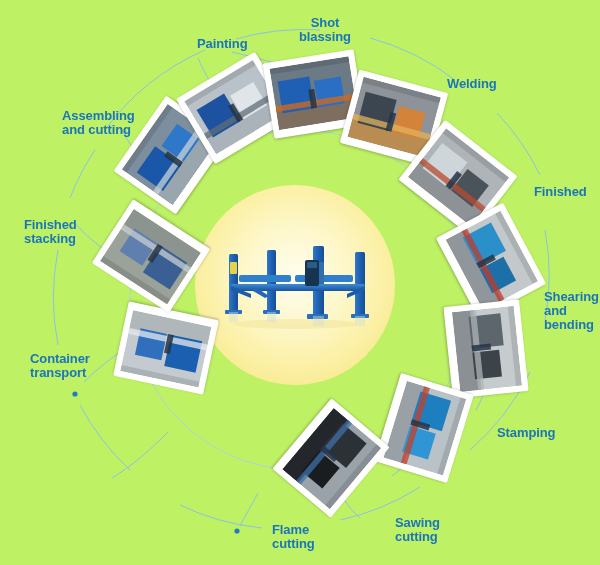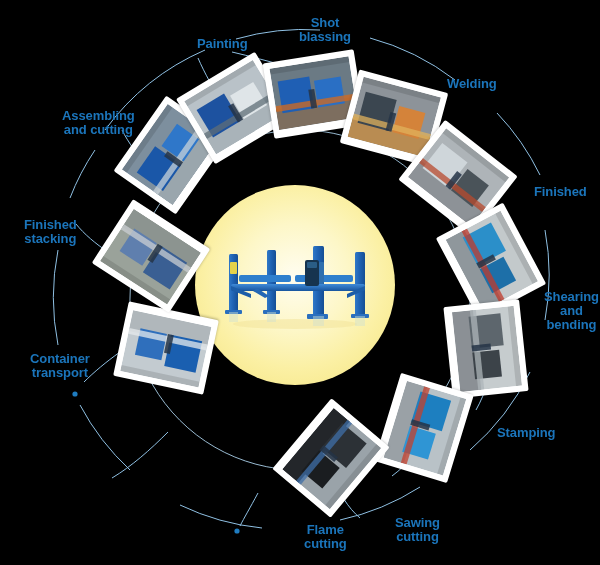--- a/index.html
+++ b/index.html
@@ -5,21 +5,21 @@
 <style>
   html, body {
     margin: 0;
     padding: 0;
     background: #ffffff;
   }
   #stage {
     position: relative;
     width: 600px;
     height: 565px;
-    background: #000000;
+    background: #bef264;
     overflow: hidden;
     font-family: "Liberation Sans", sans-serif;
   }
   #ring-svg {
     position: absolute;
     left: 0;
     top: 0;
     width: 600px;
     height: 565px;
   }
@@ -76,21 +76,21 @@
   .label {
     position: absolute;
     color: #1b75bb;
     font-size: 13px;
     font-weight: bold;
     line-height: 14px;
     white-space: pre-line;
     letter-spacing: -0.1px;
   }
   .label.c  { text-align: center; }
-  .label.l  { text-align: center; padding-left: 16px; }
+  .label.l  { text-align: left; padding-left: 16px; }
   #title {
     position: absolute;
     left: 28px;
     top: 477px;
     color: #e00b20;
     font-size: 25px;
     font-weight: bold;
     letter-spacing: -0.2px;
     white-space: nowrap;
   }
@@ -322,21 +322,21 @@
       <div class="label c" style="left: 299px; top: 16px; color: rgb(27, 117, 187);">Shot
 blassing</div>
       <div class="label l" style="left: 431px; top: 77px; color: rgb(27, 117, 187);">Welding</div>
       <div class="label l" style="left: 518px; top: 185px; color: rgb(27, 117, 187);">Finished</div>
       <div class="label l" style="left: 528px; top: 290px; color: rgb(27, 117, 187);">Shearing
 and
 bending</div>
       <div class="label l" style="left: 481px; top: 426px; color: rgb(27, 117, 187);">Stamping</div>
       <div class="label l" style="left: 379px; top: 516px; color: rgb(27, 117, 187);">Sawing
 cutting</div>
-      <div class="label l" style="left: 256px; top: 523px; color: rgb(27, 117, 187); margin-left: 32px;">Flame
+      <div class="label l" style="left: 256px; top: 523px; color: rgb(27, 117, 187);">Flame
 cutting</div>
       <div class="label l" style="left: 14px; top: 352px; color: rgb(27, 117, 187);">Container
 transport</div>
       <div class="label l" style="left: 8px; top: 218px; color: rgb(27, 117, 187);">Finished
 stacking</div>
       <div class="label l" style="left: 46px; top: 109px; color: rgb(27, 117, 187);">Assembling
 and cutting</div>
       <div class="label l" style="left: 181px; top: 37px; color: rgb(27, 117, 187);">Painting</div>
     </div>
 

